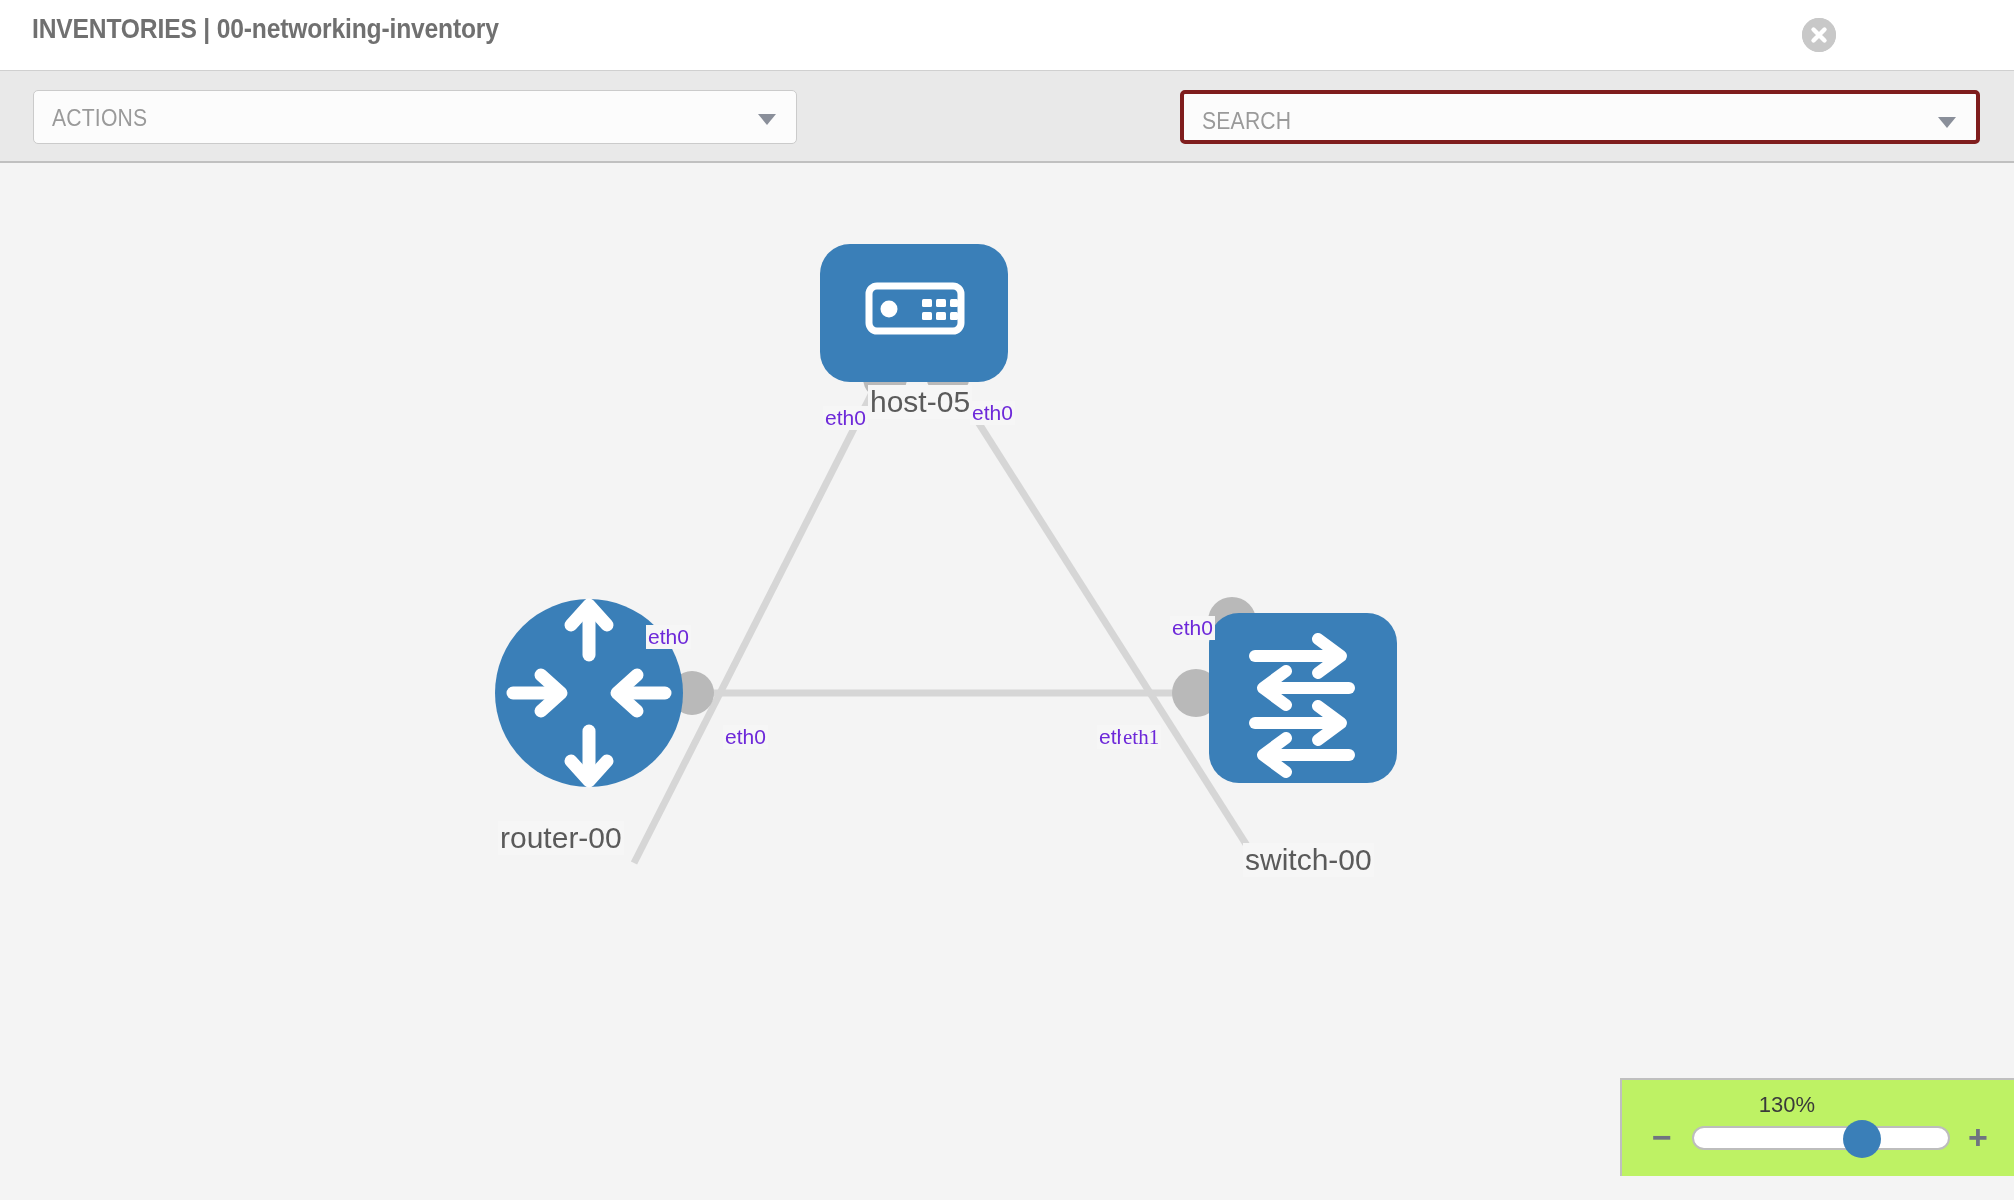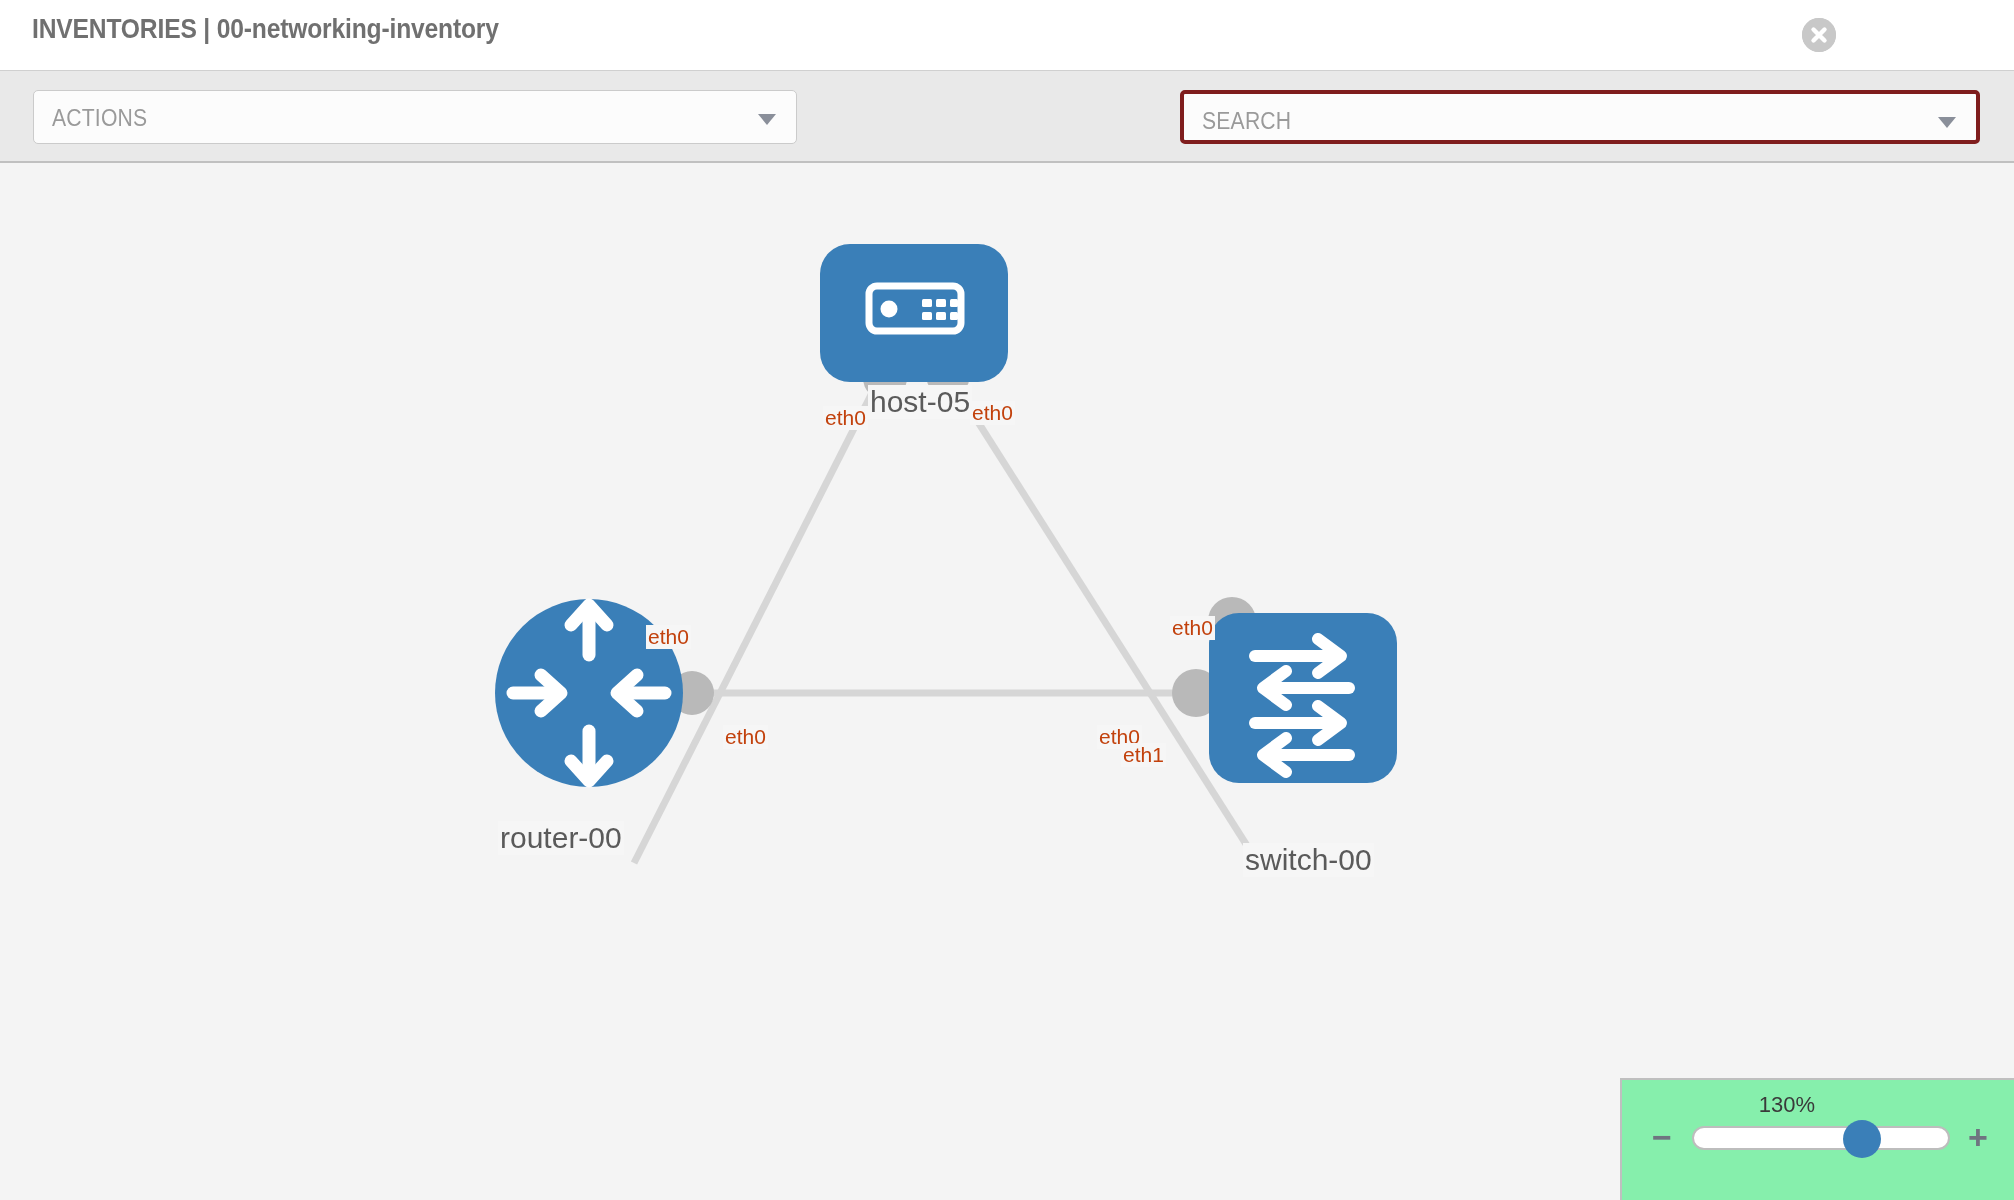--- a/index.html
+++ b/index.html
@@ -126,28 +126,28 @@
   
   .lbl {
     position: absolute;
     background: #f6f6f6;
     color: #555555;
     white-space: nowrap;
     line-height: 1.05;
     padding: 1px 2px;
   }
   .node-lbl { font-size: 30px; color: #5a5a5a; }
-  .edge-lbl { font-size: 21px; color: #c2410c; text-align: right; }
+  .edge-lbl { font-size: 21px; color: #6d28d9; text-align: right; }
 
   
   .zoom-panel {
     position: absolute;
     left: 1620px; top: 1078px;
-    width: 394px; height: 122px;
-    background: #86efac;
+    width: 394px; height: 98px;
+    background: #bef264;
     border-top: 2px solid #bfbfbf;
     border-left: 2px solid #bfbfbf;
   }
   .zoom-percent {
     position: absolute;
     left: 0; top: 12px;
     width: 330px;
     text-align: center;
     font-size: 22px;
     color: #3a3a3a;
@@ -303,21 +303,21 @@
         </g>
       </g>
     </svg>
 
     <span class="lbl edge-lbl" style="left:823px; top:243px;">eth0</span>
     <span class="lbl edge-lbl" style="left:970px; top:238px;">eth0</span>
     <span class="lbl edge-lbl" style="left:646px; top:462px;">eth0</span>
     <span class="lbl edge-lbl" style="left:1170px; top:453px;">eth0</span>
     <span class="lbl edge-lbl" style="left:723px; top:562px;">eth0</span>
     <span class="lbl edge-lbl" style="left:1097px; top:562px;">eth0</span>
-    <span class="lbl edge-lbl" style="left:1121px; top:580px;">eth1</span>
+    <span class="lbl edge-lbl" style="left:1121px; top:562px;font-family:Liberation Serif, serif;">eth1</span>
 
     <span class="lbl node-lbl" style="left:868px; top:222px;">host-05</span>
     <span class="lbl node-lbl" style="left:498px; top:658px;">router-00</span>
     <span class="lbl node-lbl" style="left:1243px; top:652px;margin-top:28px;">switch-00</span>
 
     <div class="zoom-panel" style="left:1620px; top:915px;">
       <div class="zoom-percent">130%</div>
       <div class="zoom-minus">−</div>
       <div class="zoom-track">
         <div class="zoom-thumb" id="zoom-thumb" style="left: 148.64px;"></div>

